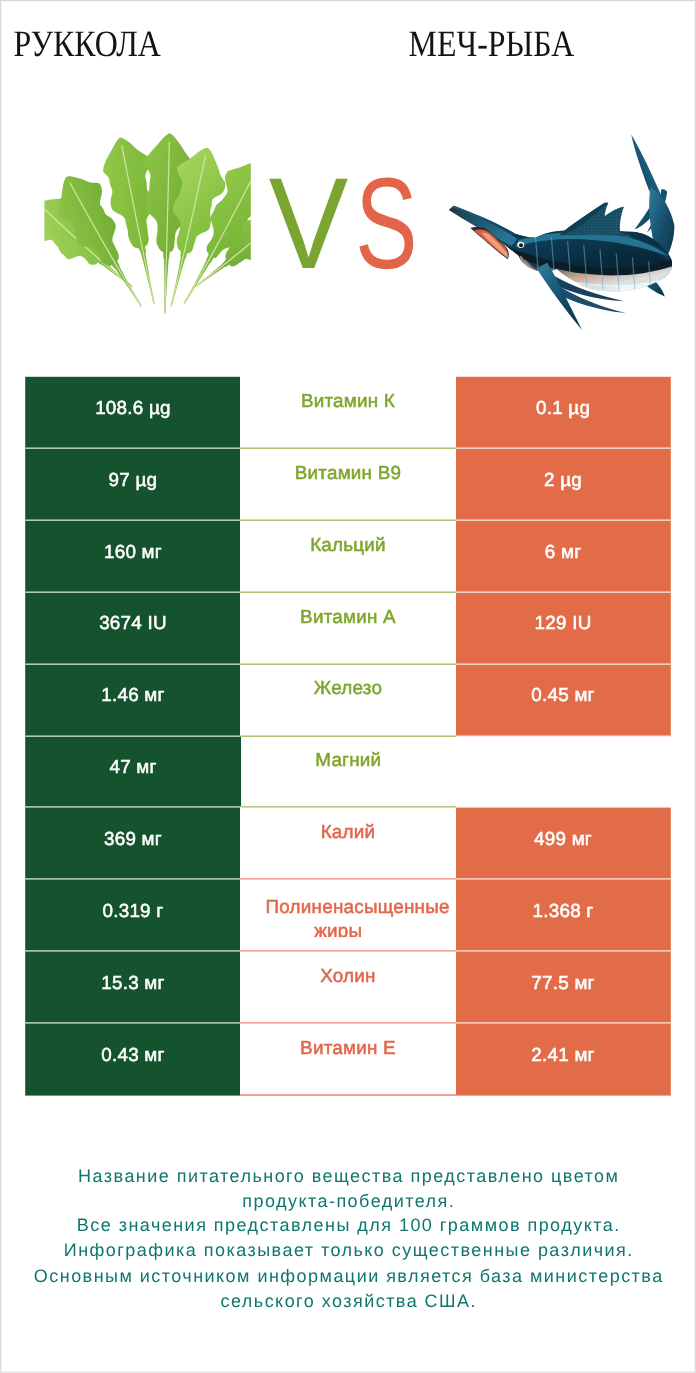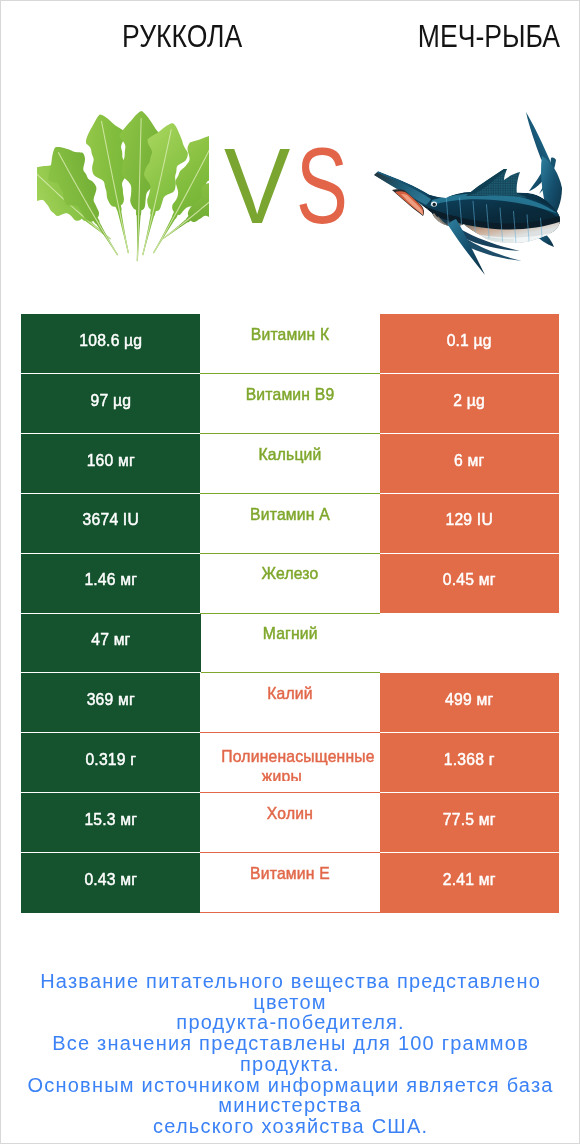--- a/index.html
+++ b/index.html
@@ -17,21 +17,21 @@
     background:#fff;
     box-sizing:content-box;
     overflow:hidden;
   }
   
   .header{
     position:absolute;left:0;top:0;width:578px;height:70px;
   }
   .header .cell{
     position:absolute;top:0;height:70px;
-    display:flex;align-items:center;justify-content:flex-end;
+    display:flex;align-items:center;justify-content:flex-start;font-family:Liberation Serif, serif;
   }
   .header .cell.l{left:0;width:251px;}
   .header .cell.r{left:328px;width:243px;}
   .title{
     font-size:31px;
     color:#141414;
     letter-spacing:0px;
     white-space:nowrap;
     line-height:1;
     transform:scaleX(0.857);
@@ -81,21 +81,21 @@
                   word-break:keep-all;overflow-wrap:normal;}
   .c.mid span.ovf{display:block;width:179.4px;padding-left:0;
                   position:relative;top:13px;}
   .c.mid span.ovf .w1{display:block;white-space:nowrap;margin-left:16px;}
   .c.mid span.ovf .w2{display:block;text-align:center;width:163px;}
   .row:last-child .c.left,.row:last-child .c.right{border-bottom:none;}
   
   .footer{
     position:absolute;left:0;top:970px;width:578px;
     text-align:center;
-    font-size:20px;color:#3b82f6;line-height:20.7px;
+    font-size:15px;color:#0f766e;line-height:20.7px;
     letter-spacing:1.22px;
   }
   .footer div{text-indent:1.22px;}
 </style>
 </head>
 <body>
 
 <div class="page">
 
   <div class="header">
@@ -348,17 +348,18 @@
           </div>
         </div>
         <div class="c right">2.41 мг</div>
       </div>
     </div>
 
   <div class="footer">
       <div>Название питательного вещества представлено цветом</div>
       <div>продукта-победителя.</div>
       <div>Все значения представлены для 100 граммов продукта.</div>
+      <div>Инфографика показывает только существенные различия.</div>
       <div>Основным источником информации является база министерства</div>
       <div>сельского хозяйства США.</div>
     </div>
 
 </div>
 
 </body></html>

